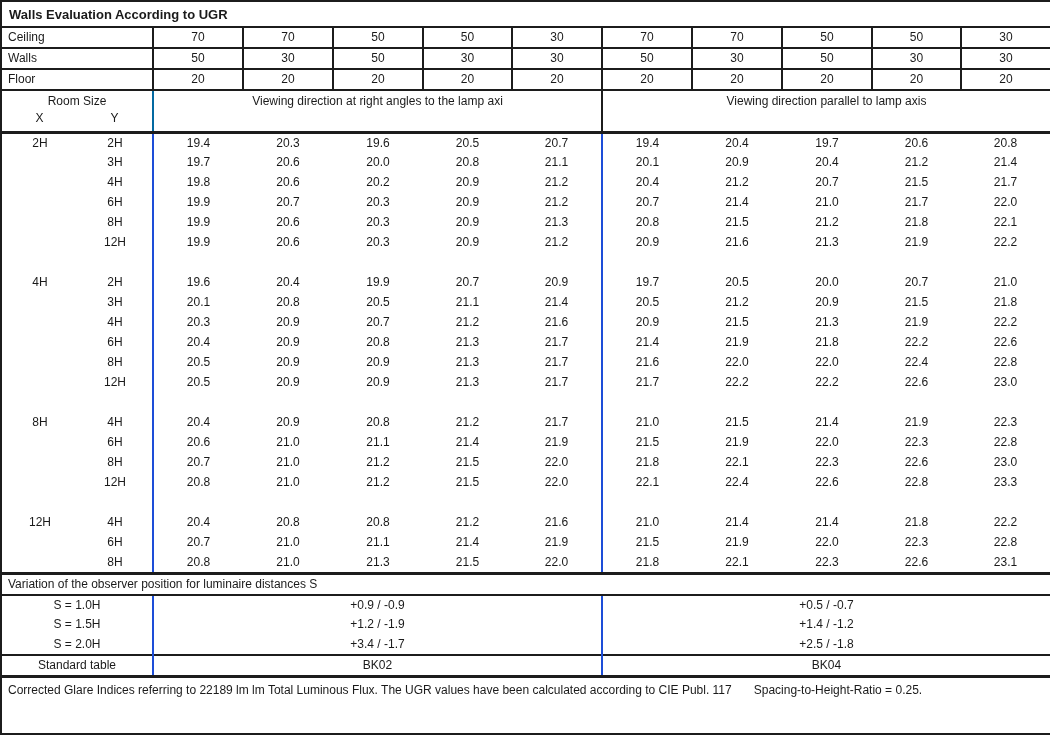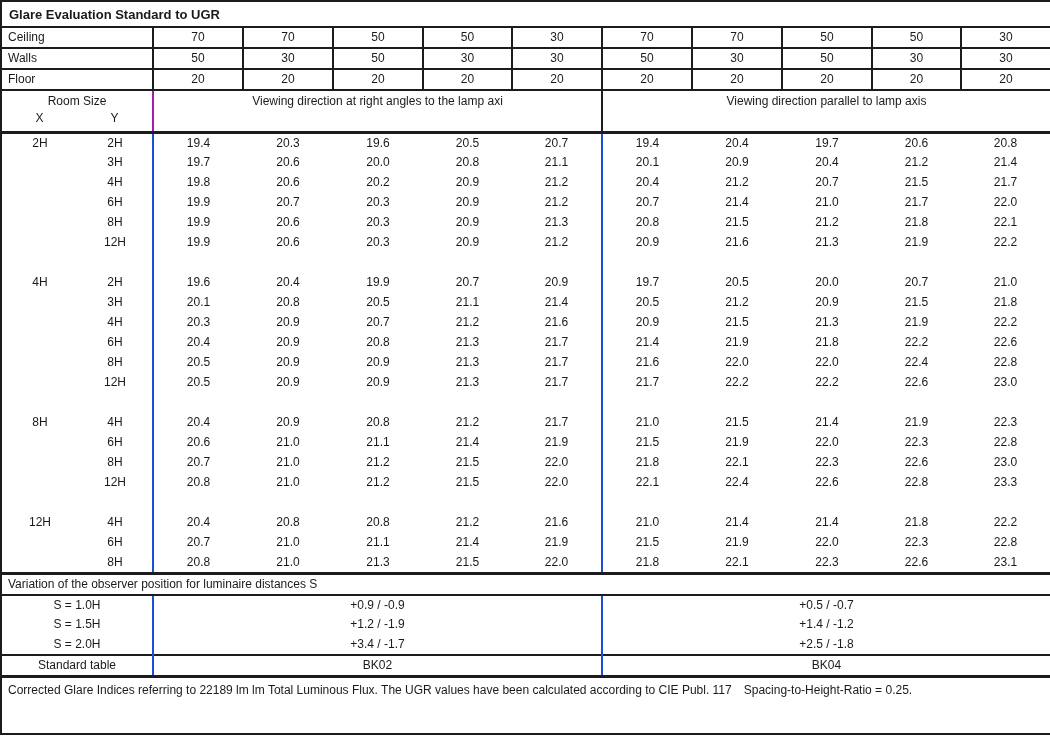--- a/index.html
+++ b/index.html
@@ -6,31 +6,31 @@
   body{width:1050px;height:750px;overflow:hidden;}
   table{border-collapse:collapse;table-layout:fixed;width:1050px;border:2px solid #1c1c1c;}
   td{padding:0;font-family:"Liberation Sans",sans-serif;font-size:12px;color:#1a1a1a;
      text-align:center;vertical-align:middle;white-space:nowrap;overflow:hidden;line-height:19px;}
   tr.h20{height:20px;}
   tr.h25{height:25px;}
   .title-cell{font-weight:bold;font-size:13px;text-align:left;padding:3px 0 2px 7px;
      border-bottom:2px solid #1c1c1c;}
   .surface-label{text-align:left;padding-left:6px;border:2px solid #1c1c1c;}
   .surface-val{border:2px solid #1c1c1c;}
-  .roomsize-cell{border-right:2px solid #a21caf;border-bottom:3px solid #1c1c1c;vertical-align:top;padding-top:2px;}
+  .roomsize-cell{border-right:2px solid #0369a1;border-bottom:3px solid #1c1c1c;vertical-align:top;padding-top:2px;}
   .roomsize-cell .rs-line{line-height:17px;}
   .xy-row{display:flex;line-height:17px;}
   .xy-row span{flex:1;text-align:center;}
   .group-header{border-bottom:3px solid #1c1c1c;vertical-align:top;padding-top:2px;line-height:17px;margin-top:48px;}
   .group-header.right-grp{border-left:2px solid #1c1c1c;}
   td.b-left{border-left:2px solid #1d4ed8;}
   .variation-cell{text-align:left;padding-left:6px;border-top:3px solid #1c1c1c;border-bottom:2px solid #1c1c1c;}
   tr.summary-first td{border-top:2px solid #1c1c1c;}
   .footer-cell{border-top:3px solid #1c1c1c;text-align:left;vertical-align:top;padding:3px 0 0 6px;height:52px;}
-  .footer-gap{margin-left:12px;}
+  .footer-gap{margin-left:22px;}
 </style>
 </head>
 <body>
 
 <table>
   <colgroup>
     <col style="width:77px">
       <col style="width:75px">
     <col style="width:90px">
       <col style="width:90px">
@@ -39,21 +39,21 @@
       <col style="width:90px">
     <col style="width:90px">
       <col style="width:90px">
       <col style="width:90px">
       <col style="width:89px">
       <col style="width:90px">
   </colgroup>
 
   <tbody>
     <tr class="h25">
-      <td colspan="12" class="title-cell">Glare Evaluation Standard to UGR</td>
+      <td colspan="12" class="title-cell">Walls Evaluation According to UGR</td>
     </tr>
   </tbody>
 
   <tbody id="tb-surfaces">
       <tr class="h20">
         <td class="surface-label" colspan="2">Ceiling</td>
         <td class="surface-val">70</td>
         <td class="surface-val">70</td>
         <td class="surface-val">50</td>
         <td class="surface-val">50</td>

